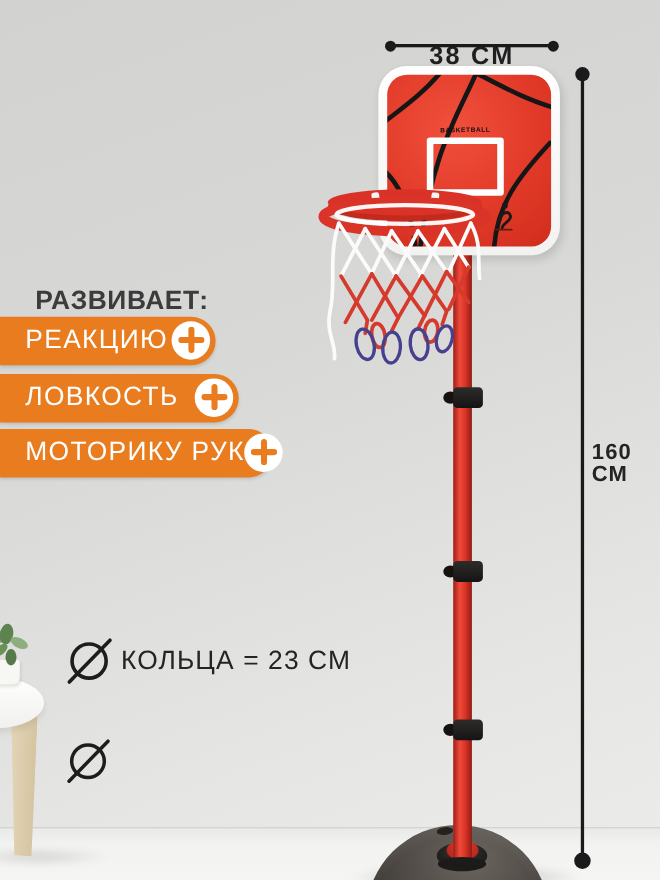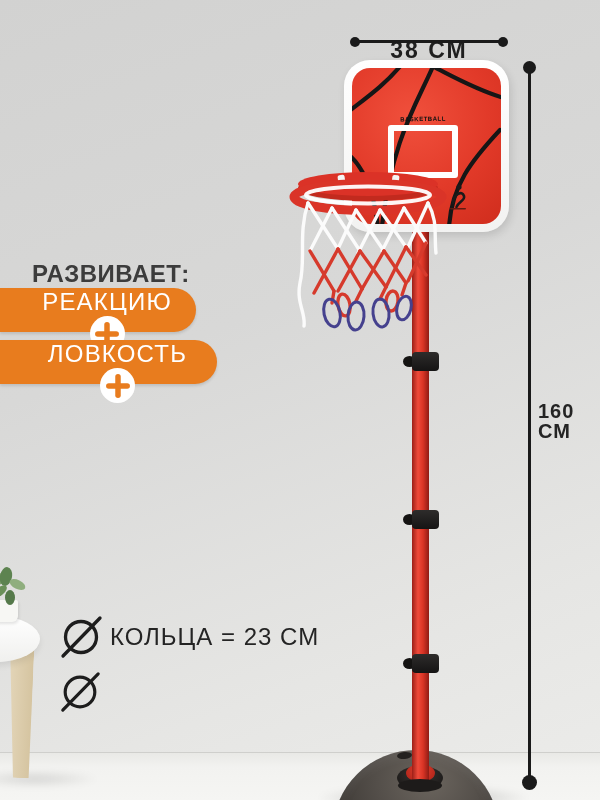--- a/index.html
+++ b/index.html
@@ -83,31 +83,31 @@
   .dot-rb{left:522px;top:775px;width:15px;height:15px;}
   .dim-right-label{position:absolute;left:538px;top:401px;font-size:20px;font-weight:600;
                    color:#242424;line-height:20px;letter-spacing:1px;}
   .dim-right-label span{display:block;}
 
   
   .features-title{position:absolute;left:32px;top:260px;font-size:24px;font-weight:700;
                   color:#3c3c3c;letter-spacing:.5px;}
   .badge{position:absolute;left:0;height:44px;background:var(--orange);
          border-radius:0 22px 22px 0;display:flex;align-items:center;justify-content:space-between;
-         padding:0 5px 2px 23px;box-shadow:0 2px 3px rgba(0,0,0,.12);flex-direction:column;}
+         padding:0 5px 2px 23px;box-shadow:0 2px 3px rgba(0,0,0,.12);}
   .badge1{top:288px;width:196px;}
   .badge2{top:340px;width:217px;align-items:center;}
   .badge3{top:390px;width:248px;}
   .badge .label{color:#fff;font-size:24px;font-weight:500;letter-spacing:1.2px;white-space:nowrap;}
   .plus-icon{width:35px;height:35px;border-radius:50%;background:#fff;flex:0 0 auto;
              display:flex;align-items:center;justify-content:center;}
 
   
   .spec{position:absolute;display:flex;align-items:center;gap:6px;}
-  .spec1{left:58px;top:614px;}
+  .spec1{left:58px;top:578px;}
   .spec2{left:58px;top:670px;}
   .spec .label{font-size:24px;font-weight:500;color:#242424;letter-spacing:1px;white-space:nowrap;}
 </style>
 </head>
 <body>
 
 <div class="stage">
 
   <div class="floor"></div>
 
@@ -240,20 +240,31 @@
     <span class="label">ЛОВКОСТЬ</span>
     <span class="plus-icon">
       <svg width="24" height="24" viewBox="0 0 24 24">
           <g stroke="#E87C1E" stroke-width="5.5" stroke-linecap="round">
             <line x1="12" y1="2.8" x2="12" y2="21.2"></line>
             <line x1="2.8" y1="12" x2="21.2" y2="12"></line>
           </g>
         </svg>
     </span>
   </div>
+  <div class="badge badge3">
+    <span class="label">МОТОРИКУ РУК</span>
+    <span class="plus-icon">
+      <svg width="24" height="24" viewBox="0 0 24 24">
+          <g stroke="#E87C1E" stroke-width="5.5" stroke-linecap="round">
+            <line x1="12" y1="2.8" x2="12" y2="21.2"></line>
+            <line x1="2.8" y1="12" x2="21.2" y2="12"></line>
+          </g>
+        </svg>
+    </span>
+  </div>
 
   <div class="spec spec1">
     <svg width="46" height="46" viewBox="0 0 46 46">
       <circle cx="23" cy="23" r="15.5" fill="none" stroke="#1d1d1d" stroke-width="3.3"></circle>
       <line x1="5" y1="42" x2="42" y2="4" stroke="#1d1d1d" stroke-width="3.3" stroke-linecap="round"></line>
     </svg>
     <span class="label">КОЛЬЦА = 23 СМ</span>
   </div>
   <div class="spec spec2">
     <svg width="44" height="44" viewBox="0 0 46 46">

